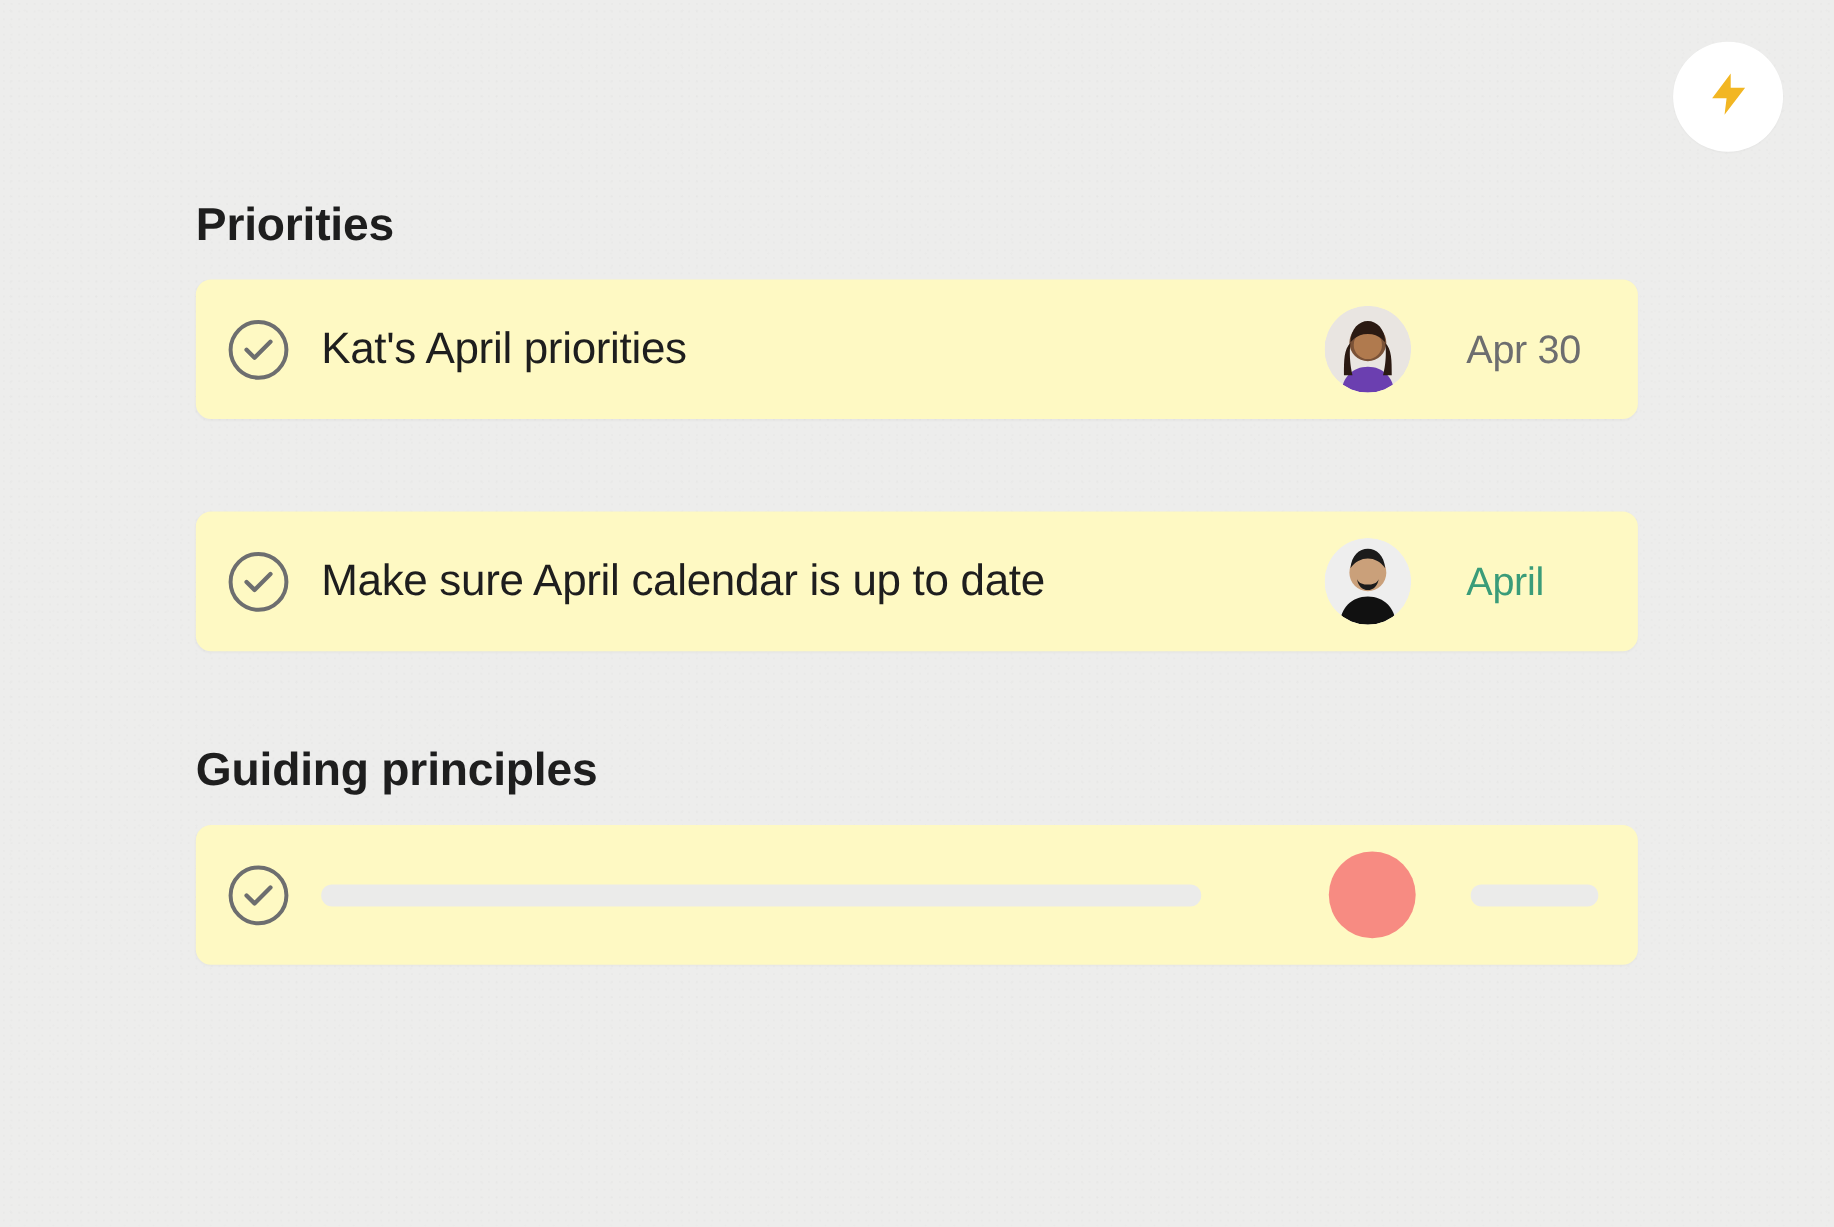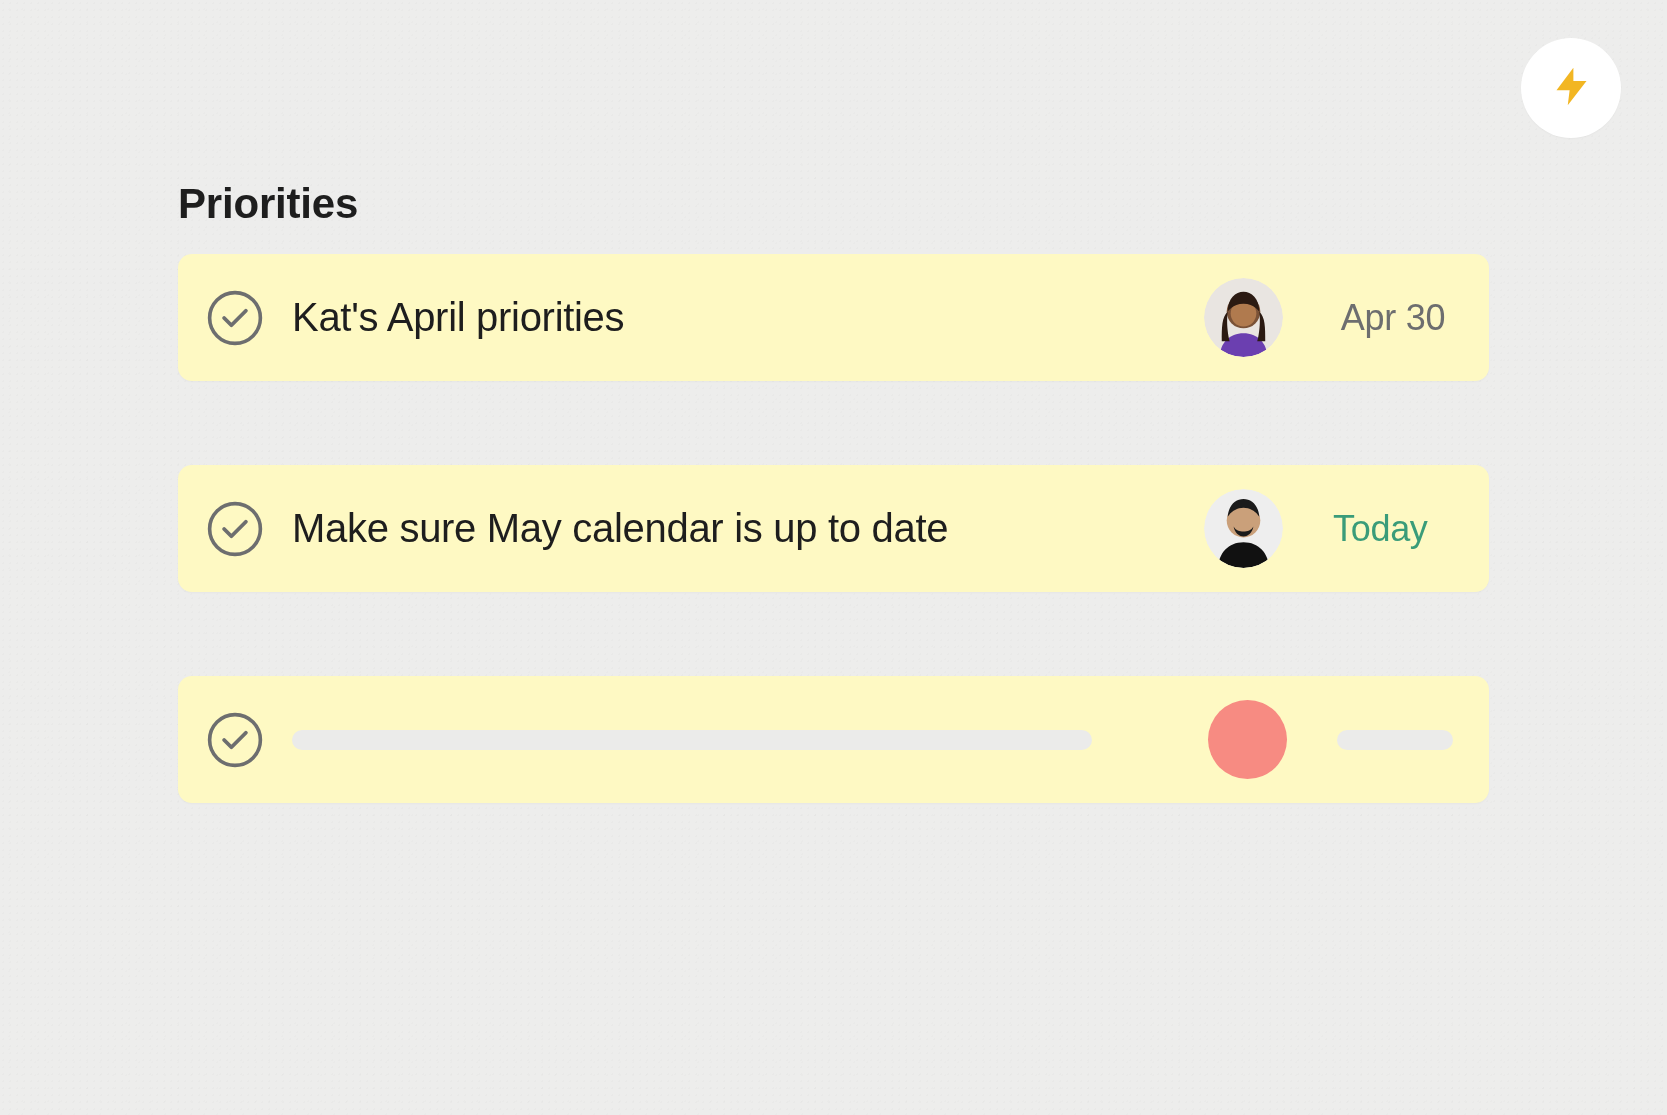--- a/index.html
+++ b/index.html
@@ -99,21 +99,21 @@
   .avatar-red { background: #f78b82; }
 
   .due-date {
     font-size: 36px;
     font-weight: 400;
     margin-left: 50px;
     min-width: 120px;
     text-align: left;
     letter-spacing: -0.3px;
   }
-  .due-muted { color: #6d6e6f; text-align: center; }
+  .due-muted { color: #6d6e6f; }
   .due-green { color: #3a9c79; }
 
   .placeholder-bar {
     height: 20px;
     border-radius: 10px;
     background: #ebebea;
   }
   .placeholder-title { width: 800px; margin-left: 28px; }
   .placeholder-date { width: 116px; margin-left: 50px; }
   .spacer { flex: 1; }
@@ -164,42 +164,43 @@
   </div>
 
   <div class="section">
     <div class="task-card">
       <span class="check-circle">
         <svg viewBox="0 0 48 48">
           <circle cx="24" cy="24" r="21" fill="none" stroke="#6d6e6f" stroke-width="3"></circle>
           <path d="M15 24 L21 30 L33 18" fill="none" stroke="#6d6e6f" stroke-width="3.2" stroke-linecap="round" stroke-linejoin="round"></path>
         </svg>
       </span>
-      <span class="task-title">Make sure May calendar is up to date</span>
+      <span class="task-title">Make sure April calendar is up to date</span>
       <span class="avatar">
         <svg viewBox="0 0 80 80">
           <defs>
             <clipPath id="c2">
                 <circle cx="40" cy="40" r="40"></circle>
               </clipPath>
           </defs>
           <g clip-path="url(#c2)">
             <rect width="80" height="80" fill="#eeeeee"></rect>
             <path d="M40 54c-16 0-26 12-26 28h52c0-16-10-28-26-28z" fill="#111111"></path>
             <circle cx="40" cy="32" r="17" fill="#caa07a"></circle>
             <path d="M24 28c1-12 8-18 16-18s15 6 16 18c-4-6-10-9-16-9s-12 3-16 9z" fill="#1b1b1b"></path>
             <path d="M30 38c2 4 6 5 10 5s8-1 10-5c-1 6-5 10-10 10s-9-4-10-10z" fill="#1b1b1b"></path>
           </g>
         </svg>
       </span>
-      <span class="due-date due-green">Today</span>
+      <span class="due-date due-green">April</span>
     </div>
   </div>
 
   <div class="section">
+    <h2 class="section-title">Guiding principles</h2>
     <div class="task-card">
       <span class="check-circle">
         <svg viewBox="0 0 48 48">
           <circle cx="24" cy="24" r="21" fill="none" stroke="#6d6e6f" stroke-width="3"></circle>
           <path d="M15 24 L21 30 L33 18" fill="none" stroke="#6d6e6f" stroke-width="3.2" stroke-linecap="round" stroke-linejoin="round"></path>
         </svg>
       </span>
       <span class="placeholder-bar placeholder-title"></span>
       <span class="spacer"></span>
       <span class="avatar avatar-red"></span>

